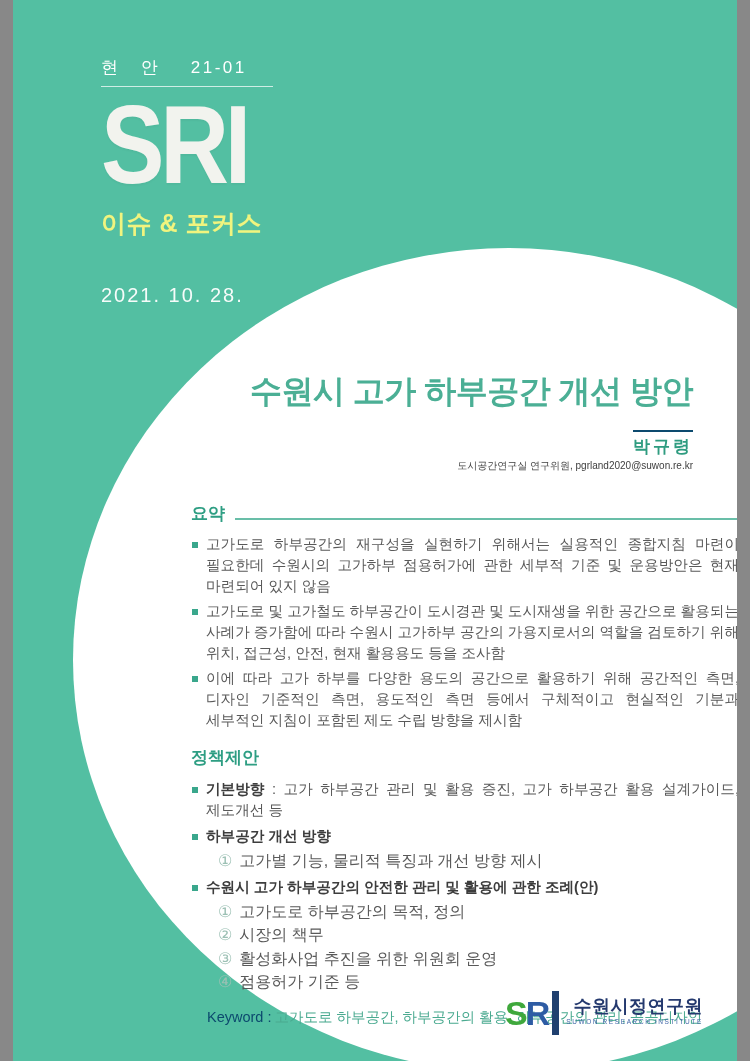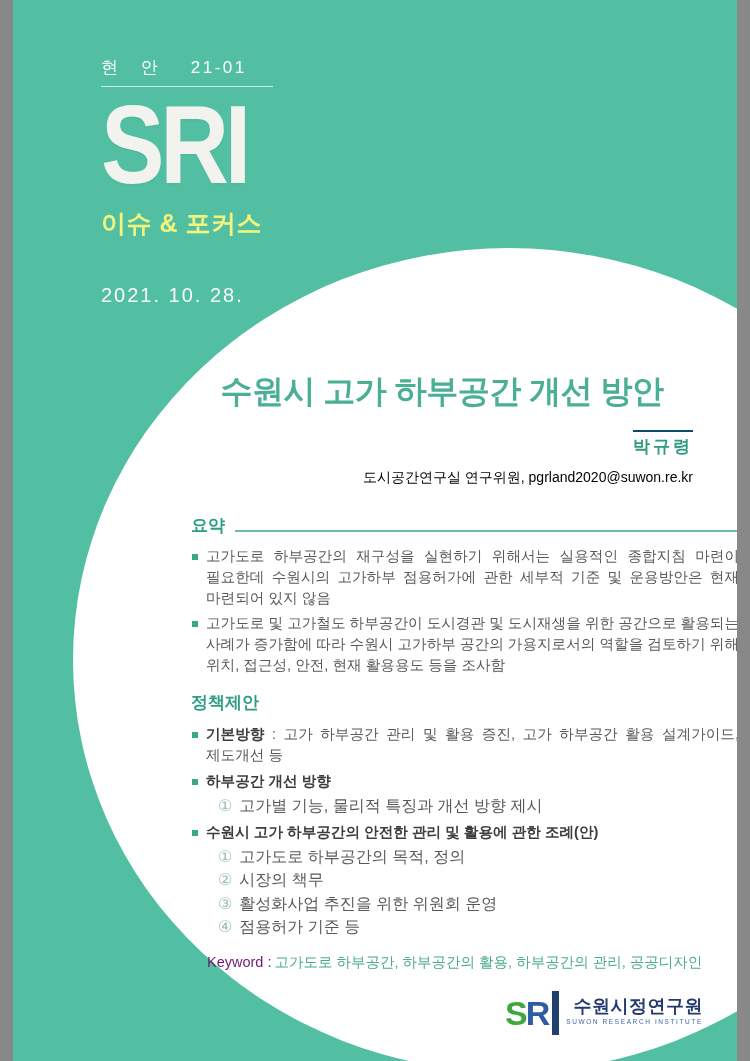--- a/index.html
+++ b/index.html
@@ -22,29 +22,29 @@
   .brand{
     font-size:112px;font-weight:bold;line-height:1.0;color:#F2F3EE;
     letter-spacing:-5px;margin-top:2px;transform:scaleX(.85);transform-origin:left center;
     text-shadow:0 2px 2px rgba(0,0,0,0.03);
   }
   .brand-sub{font-size:25px;font-weight:bold;color:#F1F47E;letter-spacing:.5px;margin-top:6px;}
   .date{font-size:20px;color:rgba(255,255,255,.95);letter-spacing:2px;margin-top:44px;}
   
   .content{position:absolute;left:178px;top:372px;width:552px;}
   .doc-title{
-    text-align:center;padding-right:50px;
+    text-align:right;padding-right:50px;
     font-size:32px;font-weight:bold;color:#4BAF95;letter-spacing:-.5px;line-height:38px;
   }
   .author{text-align:right;padding-right:50px;margin-top:20px;}
   .author-name{
     display:inline-block;font-size:17px;font-weight:bold;color:#2F9C80;
     letter-spacing:3px;border-top:2px solid #0c4a6e;padding-top:5px;line-height:20px;
   }
-  .author-affil{font-size:14px;color:#000000;margin-top:12px;line-height:17px;}
+  .author-affil{font-size:10px;color:#404040;margin-top:0;line-height:17px;}
   .section-head{display:flex;align-items:flex-end;}
   .section-label{font-size:17px;font-weight:bold;color:#2E9E83;line-height:19px;flex:0 0 auto;}
   .section-rule{flex:1 1 auto;border-bottom:2px solid #69BEA8;margin:0 0 3px 10px;}
   .summary{margin-top:30px;}
   .bullet-list{margin:11px 0 0 0;padding:0 4px 0 0;list-style:none;}
   .bullet-item{
     position:relative;padding-left:15px;margin-bottom:4px;
     font-size:14.6px;line-height:21px;color:#595959;
     text-align:justify;word-break:keep-all;
   }
@@ -52,21 +52,21 @@
     content:"";position:absolute;left:1px;top:8px;width:6px;height:6px;background:#3AA78C;
   }
   .policy{margin-top:17px;}
   .policy .bullet-list{margin-top:12px;}
   .policy .bullet-item{margin-bottom:6px;line-height:20.5px;}
   .bold-label{font-weight:bold;color:#3D3D3D;}
   .sub-list{list-style:none;margin:4px 0 2px 0;padding:0 0 0 12px;}
   .sub-item{font-size:16px;line-height:20.5px;color:#595959;margin-bottom:3px;word-break:keep-all;}
   .sub-num{color:#9CC0B4;margin-right:7px;}
   .keyword-row{margin-top:14px;padding-left:16px;font-size:14.5px;line-height:20px;white-space:nowrap;}
-  .keyword-label{color:#701a75;margin-right:3px;text-align:center;}
+  .keyword-label{color:#0c4a6e;margin-right:3px;text-align:center;}
   .keyword-text{color:#4AAA90;}
   
   .logo{position:absolute;left:492px;top:991px;display:flex;align-items:flex-start;}
   .logo-letter{font-size:34px;font-weight:bold;line-height:34px;letter-spacing:-2px;margin-top:5px;}
   .logo-s{color:#3FA83C;}
   .logo-r{color:#2E5CA4;}
   .logo-bar{width:7px;height:44px;background:#20406F;margin:0 7px 0 4px;flex:0 0 auto;}
   .logo-text{margin-top:5px;text-align:right;}
   .logo-kr{font-size:18px;font-weight:bold;color:#24396E;line-height:20px;letter-spacing:.5px;white-space:nowrap;}
   .logo-en{font-size:6.5px;color:#4066A8;letter-spacing:1.6px;margin-top:2px;white-space:nowrap;}
@@ -96,20 +96,21 @@
     </div>
 
     <div class="summary">
       <div class="section-head">
         <span class="section-label">요약</span>
         <span class="section-rule"></span>
       </div>
       <ul class="bullet-list">
         <li class="bullet-item">고가도로 하부공간의 재구성을 실현하기 위해서는 실용적인 종합지침 마련이 필요한데 수원시의 고가하부 점용허가에 관한 세부적 기준 및 운용방안은 현재 마련되어 있지 않음</li>
         <li class="bullet-item">고가도로 및 고가철도 하부공간이 도시경관 및 도시재생을 위한 공간으로 활용되는 사례가 증가함에 따라 수원시 고가하부 공간의 가용지로서의 역할을 검토하기 위해 위치, 접근성, 안전, 현재 활용용도 등을 조사함</li>
+        <li class="bullet-item">이에 따라 고가 하부를 다양한 용도의 공간으로 활용하기 위해 공간적인 측면, 디자인 기준적인 측면, 용도적인 측면 등에서 구체적이고 현실적인 기분과 세부적인 지침이 포함된 제도 수립 방향을 제시함</li>
       </ul>
     </div>
 
     <div class="policy">
       <div class="section-head">
         <span class="section-label">정책제안</span>
       </div>
       <ul class="bullet-list">
         <li class="bullet-item">
           <span class="bold-label">기본방향</span><span> : </span><span>고가 하부공간 관리 및 활용 증진, 고가 하부공간 활용 설계가이드, 제도개선 등</span>

